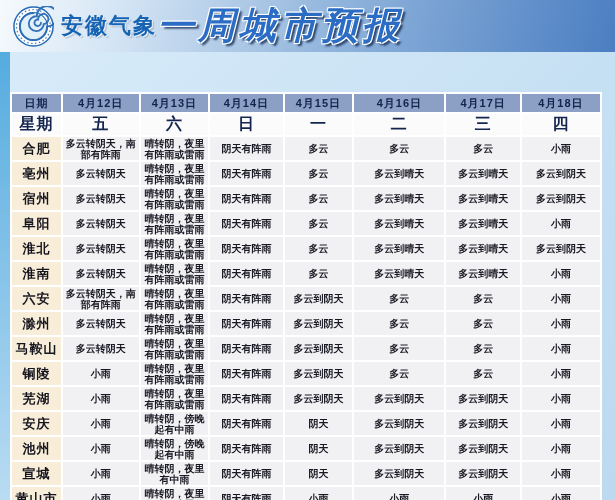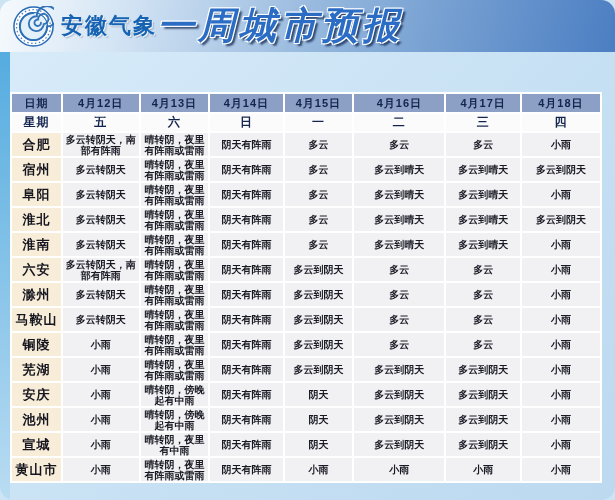--- a/index.html
+++ b/index.html
@@ -4,21 +4,20 @@
 <style>
   html,body{margin:0;padding:0;}
   body{
     width:615px;height:500px;
     font-family:"Liberation Sans","DejaVu Sans",sans-serif;
     background:#cde4f5;
   }
   .page{
     position:relative;width:615px;height:500px;overflow:hidden;
     background:linear-gradient(135deg,#d9ecfa 0%,#c6e0f3 60%,#bcd9f0 100%);
-    border-radius:14px;
   }
   
   .header{
     position:absolute;left:0;top:0;width:615px;height:52px;
     background:linear-gradient(105deg,#f6fafd 0%,#d3e4f4 20%,#8fb3db 55%,#4b7ec2 100%);
     display:flex;align-items:center;
   }
   .brand{display:flex;align-items:center;gap:7px;padding-left:13px;flex:0 0 auto;}
   .logo{width:41px;height:41px;flex:0 0 auto;}
   .logo svg{width:41px;height:41px;display:block;}
@@ -49,21 +48,21 @@
     background:#ffffff;
   }
   .forecast th,.forecast td{
     text-align:center;vertical-align:middle;font-weight:bold;
     padding:0 1px;overflow:hidden;
   }
   .forecast thead tr.r-date th{
     background:#8c9fc4;color:#13244e;font-size:11px;height:18px;letter-spacing:1px;
   }
   .forecast thead tr.r-week th{
-    background:#fbfbfb;color:#13244e;font-size:12px;height:12px;letter-spacing:1px;
+    background:#fbfbfb;color:#13244e;font-size:16px;height:12px;letter-spacing:1px;
   }
   .forecast tbody th{
     background:#f8edd8;color:#15151f;font-size:13px;height:23px;letter-spacing:1px;
   }
   .forecast tbody td{
     background:#f1f1f3;color:#191924;font-size:10px;line-height:1.1;height:23px;
   }
 </style>
 </head>
 <body>
@@ -126,20 +125,30 @@
             <th>合肥</th>
             <td>多云转阴天，南部有阵雨</td>
             <td>晴转阴，夜里有阵雨或雷雨</td>
             <td>阴天有阵雨</td>
             <td>多云</td>
             <td>多云</td>
             <td>多云</td>
             <td>小雨</td>
           </tr>
           <tr>
+            <th>亳州</th>
+            <td>多云转阴天</td>
+            <td>晴转阴，夜里有阵雨或雷雨</td>
+            <td>阴天有阵雨</td>
+            <td>多云</td>
+            <td>多云到晴天</td>
+            <td>多云到晴天</td>
+            <td>多云到阴天</td>
+          </tr>
+          <tr>
             <th>宿州</th>
             <td>多云转阴天</td>
             <td>晴转阴，夜里有阵雨或雷雨</td>
             <td>阴天有阵雨</td>
             <td>多云</td>
             <td>多云到晴天</td>
             <td>多云到晴天</td>
             <td>多云到阴天</td>
           </tr>
           <tr>

